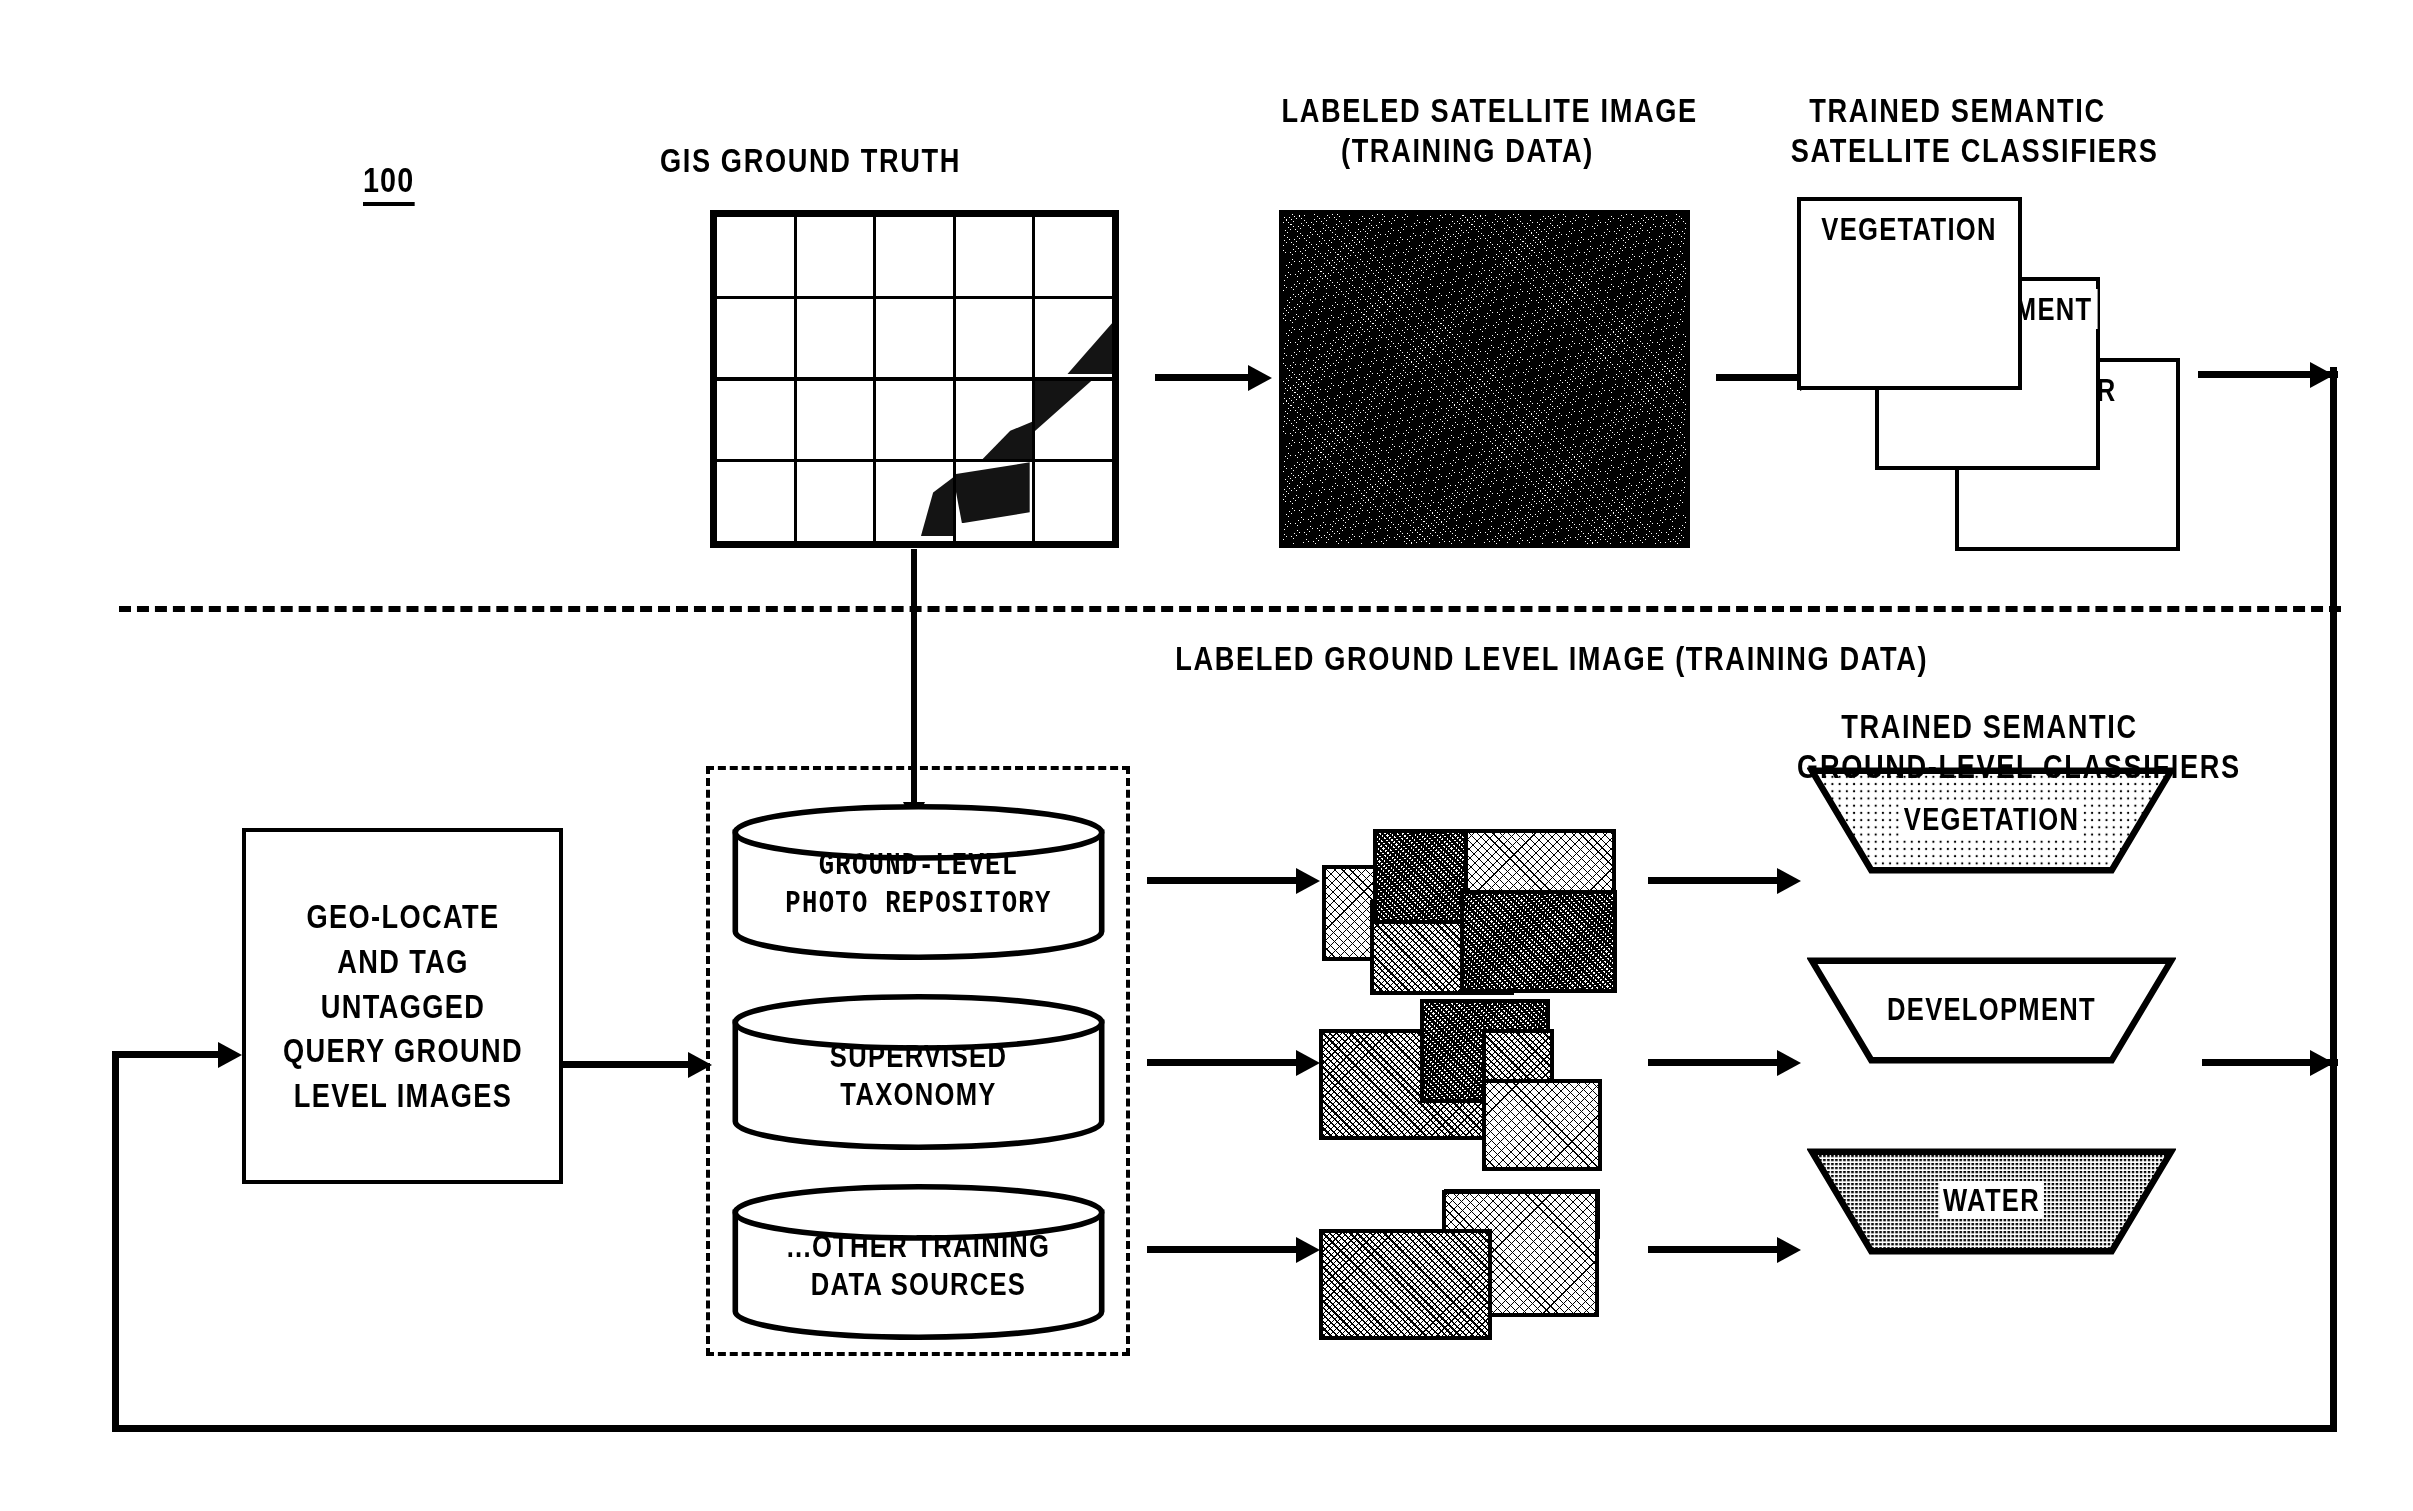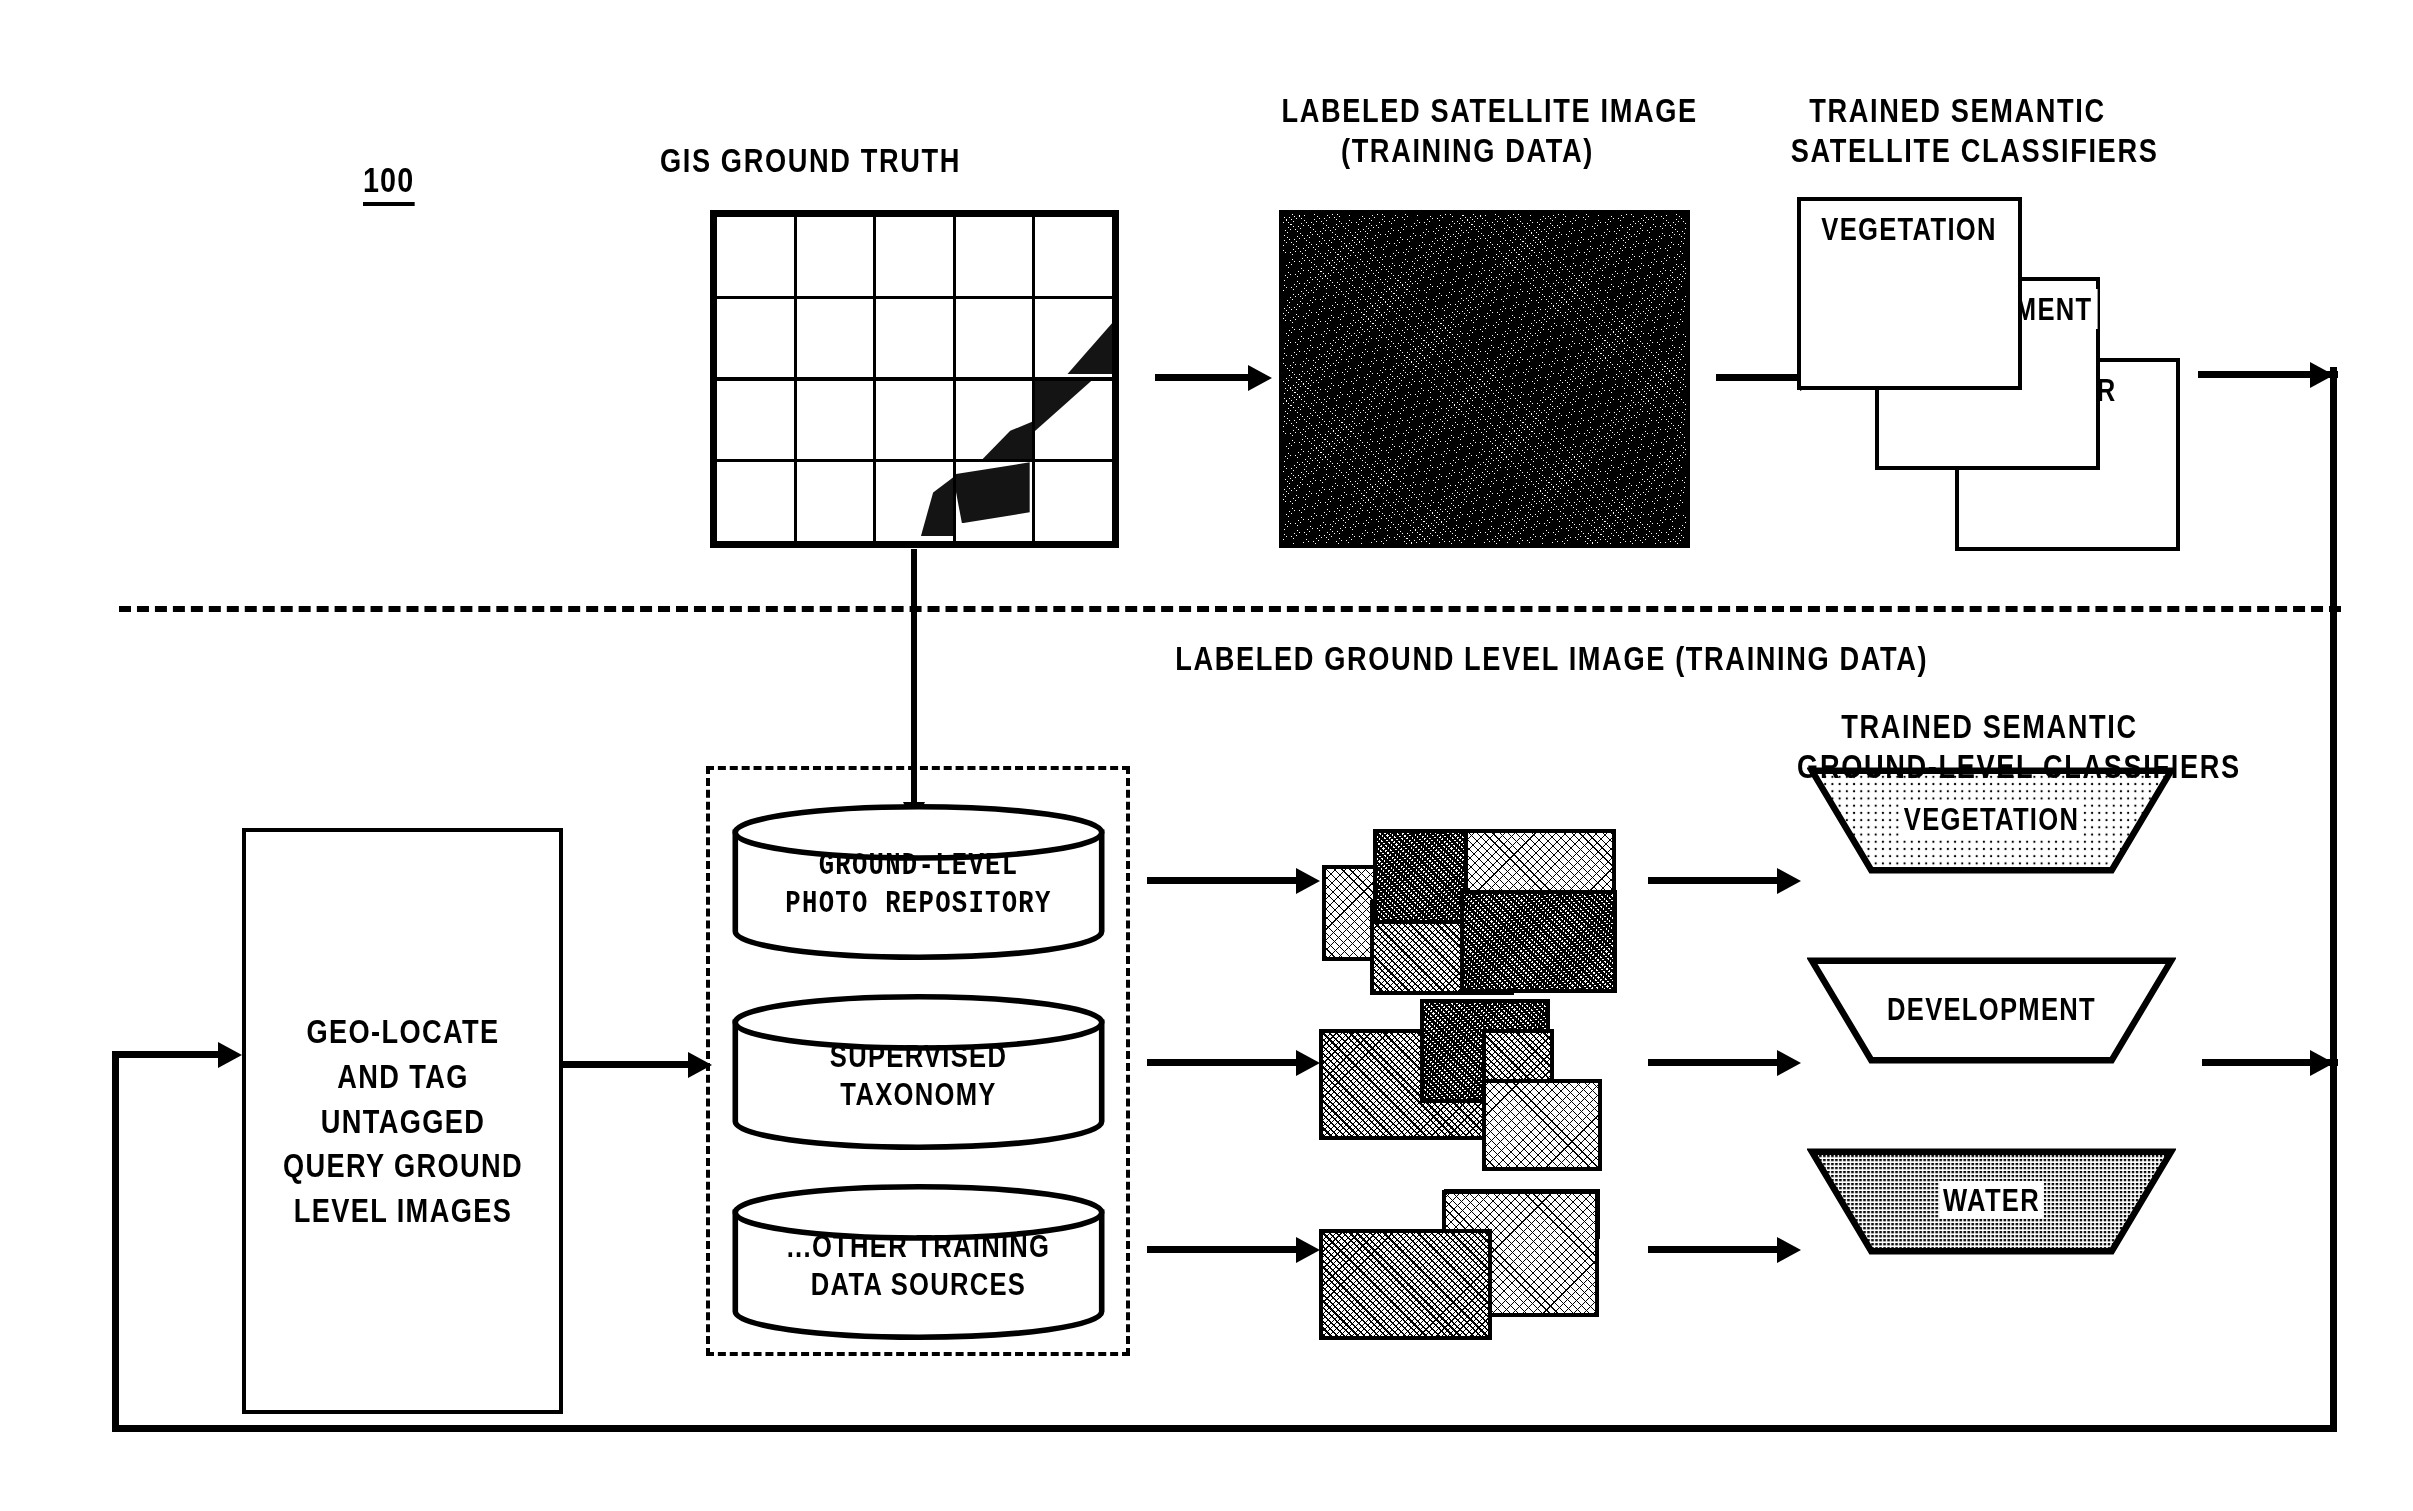--- a/index.html
+++ b/index.html
@@ -275,21 +275,21 @@
   <div id="top-divider" style="left:119px; top:606px; width:2222px;"></div>
 
   <div class="lbl" style="left:1083px; top:638px; width:922px; font-size:34px;">LABELED GROUND LEVEL IMAGE (TRAINING DATA)</div>
 
   <div class="lbl" style="left:1749px; top:706px; width:481px; font-size:34px;">TRAINED SEMANTIC
 GROUND-LEVEL CLASSIFIERS</div>
 
   <div class="line-v" style="left:911px; top:549px; width:5.6px; height:261px;"></div>
   <div class="arrow-d" style="left:903px; top:802px;"></div>
 
-  <div id="geo-box" style="left:242px; top:828px; width:321px; height:586px;">
+  <div id="geo-box" style="left:242px; top:828px; width:321px; height:356px;">
     <div class="btext">GEO-LOCATE
 AND TAG
 UNTAGGED
 QUERY GROUND
 LEVEL IMAGES</div>
   </div>
 
   <div class="line-h" style="left:563px; top:1061px; width:128px; height:7.2px;"></div>
   <div class="arrow-r" style="left:688px; top:1052px;"></div>
 

